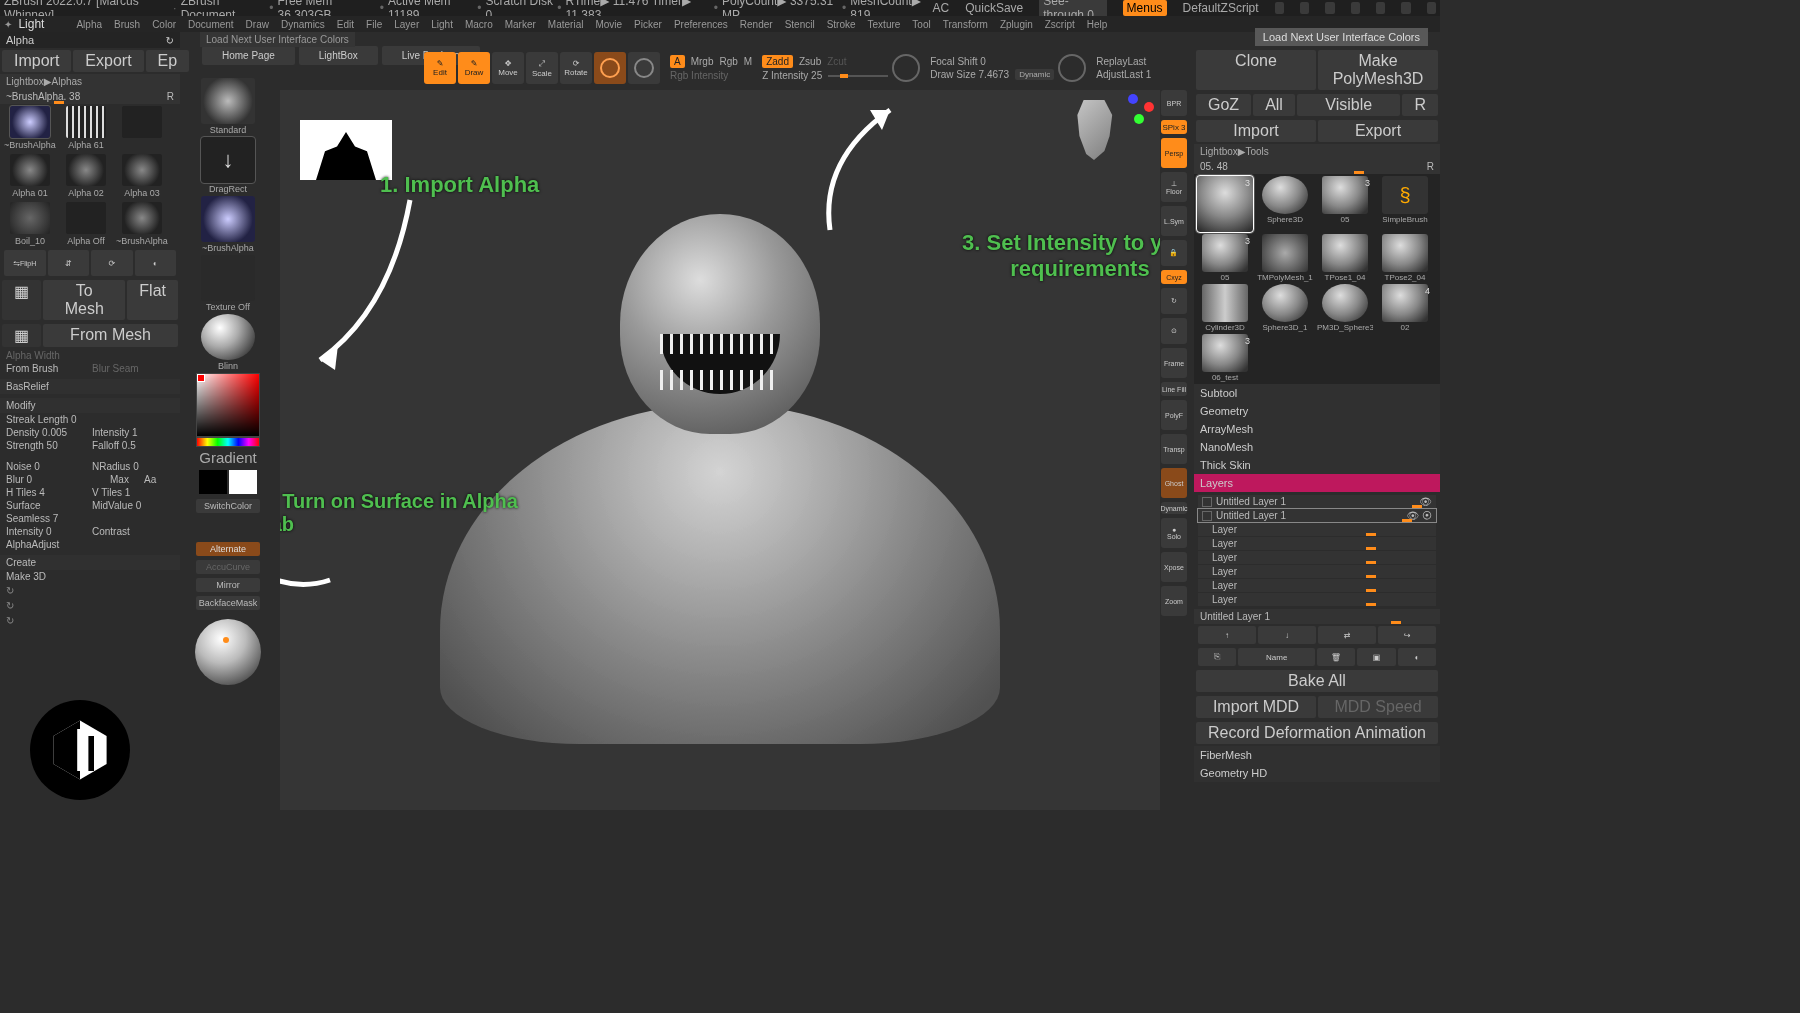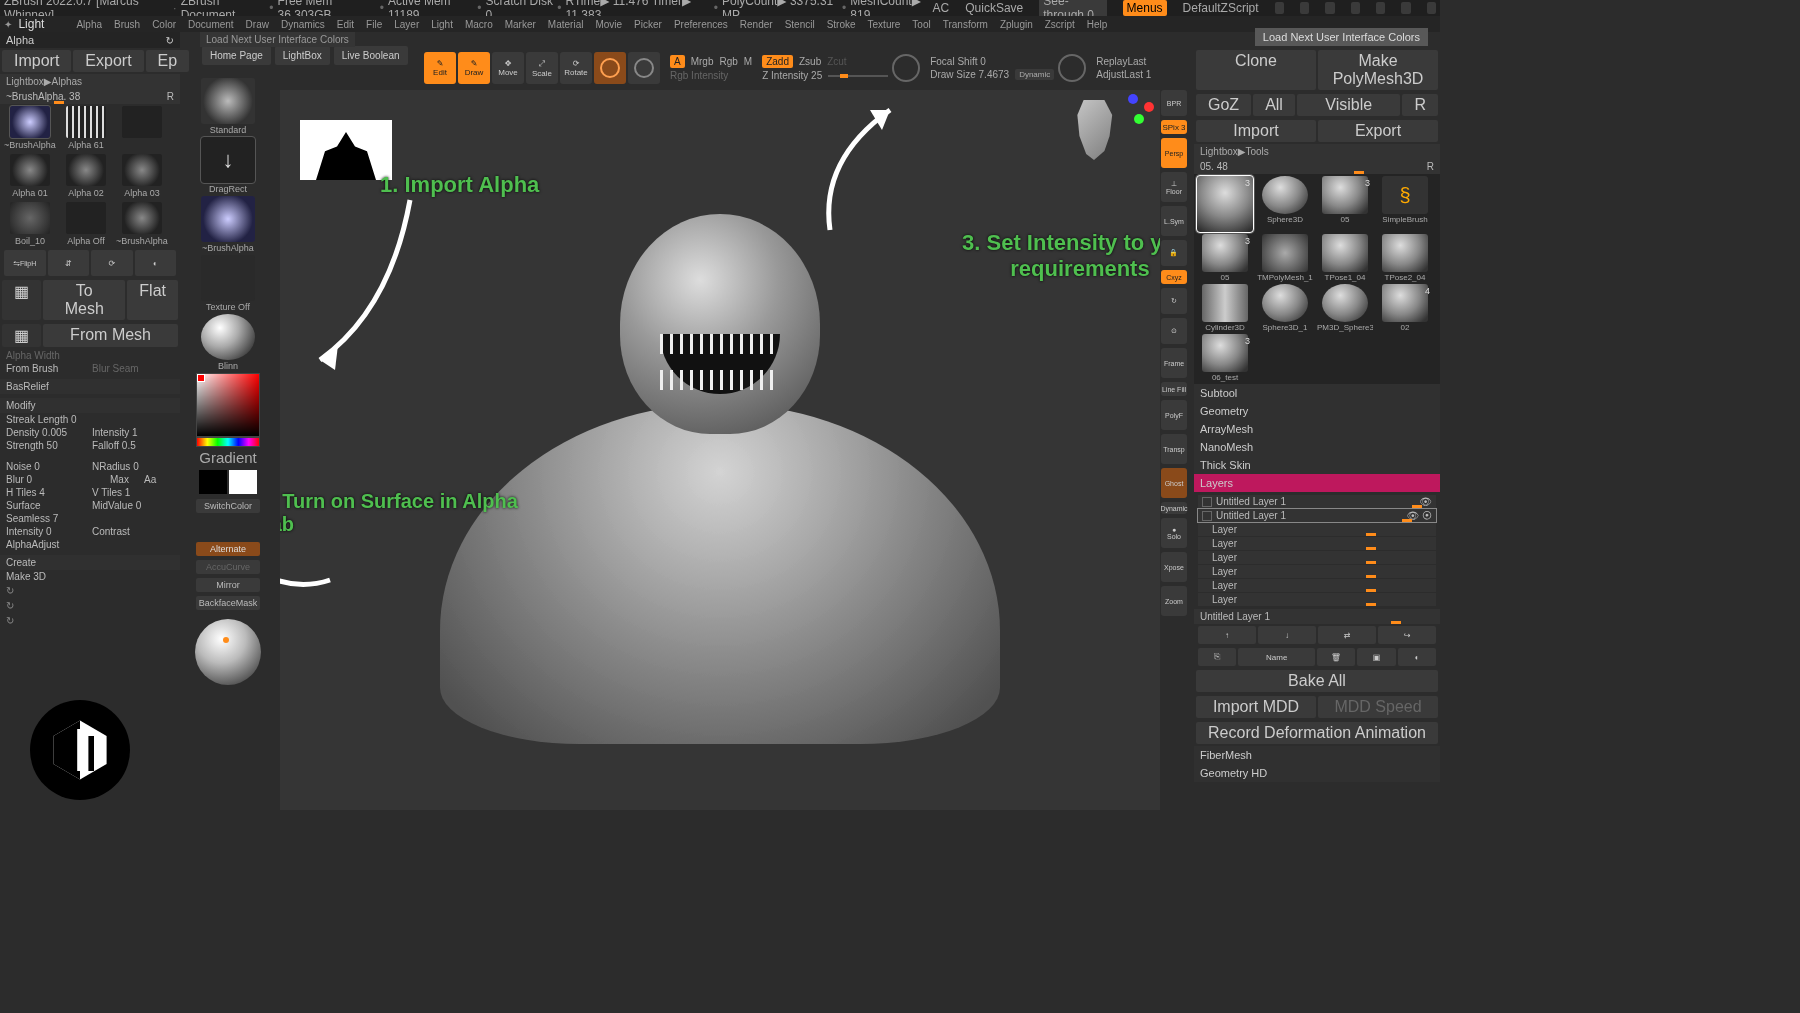--- a/index.html
+++ b/index.html
@@ -30,21 +30,21 @@
 .thumb .lbl { font-size:9px; color:#aaa; margin-top:2px; text-align:center; }
 .thumb.sel .sw { outline:1px solid #555; background:radial-gradient(circle,#ccf 0%,#224 70%); }
 .btnrow4 { display:flex; gap:2px; padding:2px 4px; }
 .btnrow4 .ib { flex:1; height:26px; background:#3a3a3a; border-radius:2px; display:flex; align-items:center; justify-content:center; font-size:8px; color:#ccc; }
 .param { display:flex; gap:4px; padding:1px 6px; font-size:10px; }
 .param .p { flex:1; position:relative; color:#bbb; }
 .subhdr { background:#303030; color:#bbb; font-size:10px; padding:2px 6px; margin-top:4px; }
 
 .brush-col { position:absolute; top:48px; left:184px; width:88px; display:flex; flex-direction:column; align-items:center; gap:2px; }
 .top-btns { display:flex; gap:4px; margin-bottom:2px; }
-.top-btns .tb { background:#3a3a3a; color:#ccc; padding:4px 8px; font-size:10px; border-radius:2px; }
+.top-btns .tb { background:#3a3a3a; color:#ccc; padding:4px 20px; font-size:10px; border-radius:2px; }
 .brush-thumb { width:60px; display:flex; flex-direction:column; align-items:center; }
 .brush-thumb .sw { width:54px; height:46px; background:radial-gradient(circle,#bbb 0%,#333 70%); border-radius:3px; }
 .brush-thumb.drag .sw { background:#222; display:flex; align-items:center; justify-content:center; outline:1px solid #555; }
 .brush-thumb .cap { font-size:9px; color:#aaa; margin-top:1px; }
 .colorbox { width:64px; height:64px; background:linear-gradient(to right,#fff,#f00),linear-gradient(to top,#000,transparent); background-blend-mode:multiply; border:1px solid #444; position:relative; }
 .huebar { width:64px; height:10px; background:linear-gradient(to right,#f00,#ff0,#0f0,#0ff,#00f,#f0f,#f00); border:1px solid #444; }
 .bw-sw { display:flex; gap:2px; margin:2px auto; }
 .bw-sw div { width:28px; height:24px; }
 .txtbtn { width:64px; background:#3a3a3a; color:#bbb; font-size:9px; text-align:center; padding:2px 0; margin:1px auto; border-radius:2px; }
 .txtbtn.orange { background:#8a4a1a; color:#ddd;margin-top:26px; }

